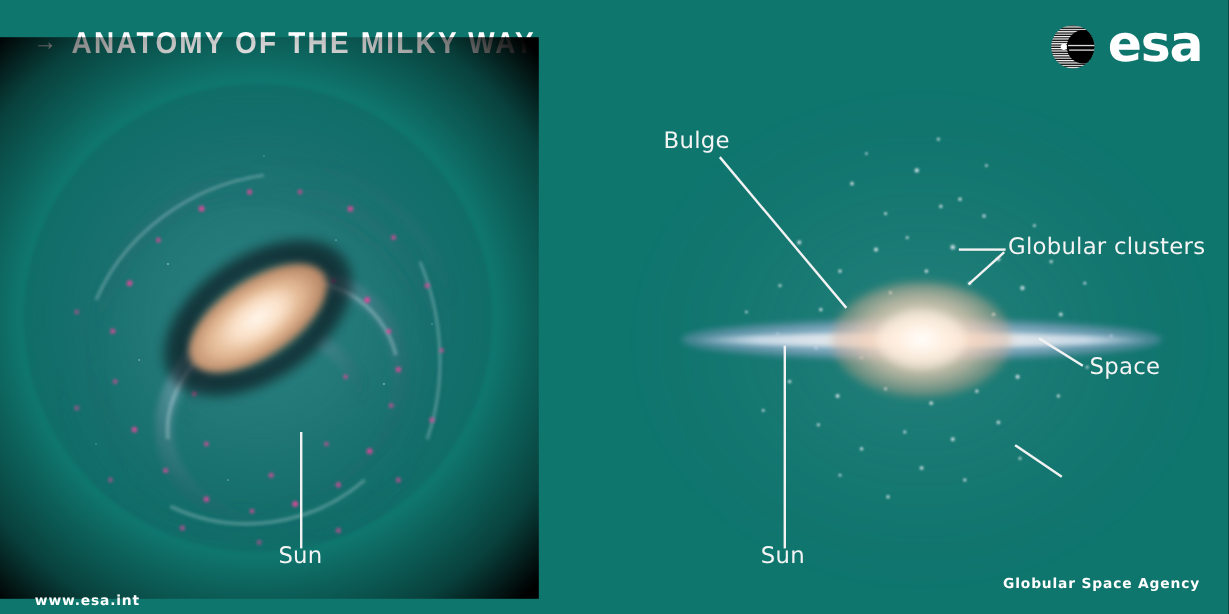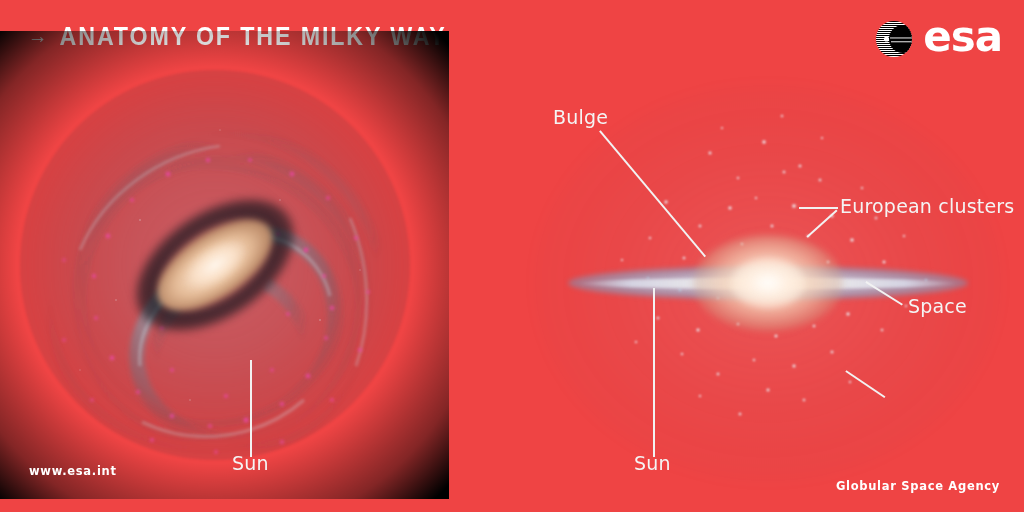--- a/index.html
+++ b/index.html
@@ -1,21 +1,21 @@
 <!DOCTYPE html>
 <html><head>
 <meta charset="utf-8">
 <style>
   * { margin:0; padding:0; box-sizing:border-box; }
   html,body { background:#000; }
   body {
     width:1024px; height:512px; position:relative; overflow:hidden;
     font-family:"Liberation Sans", sans-serif; background:#000; color:#fff;
   }
-  #page { position:absolute; inset:0; background:#ef4444; overflow:hidden; }
+  #page { position:absolute; inset:0; background:#0f766e; overflow:hidden; }
 
   
   .header-title {
     position:absolute; left:28px; top:22px;
     font-family:"Liberation Sans", sans-serif;
     font-weight:700; font-size:25px; letter-spacing:2.0px;
     color:#ffffff; white-space:nowrap;
     transform:scaleX(0.93); transform-origin:left center;
     display:flex; align-items:center; gap:11px;
   }
@@ -120,21 +120,21 @@
   
   .lead { position:absolute; background:#f2f2f2; transform-origin:0 50%; height:1.6px; }
   .lead-v { position:absolute; background:#f2f2f2; width:1.6px; }
   .anno {
     position:absolute; color:#f4f4f4; font-size:19px; font-weight:400;
     font-family:"DejaVu Sans", sans-serif; white-space:nowrap; letter-spacing:0.2px;
   }
 
   
   .footer-left {
-    position:absolute; left:29px; bottom:34px; color:#fff;
+    position:absolute; left:29px; bottom:5px; color:#fff;
     font-size:11.5px; font-weight:700; letter-spacing:0.7px;
     font-family:"DejaVu Sans", sans-serif;
     margin-top:13px;
   }
   .footer-right {
     position:absolute; right:24px; bottom:19px; color:#fff;
     font-size:11.5px; font-weight:700; letter-spacing:0.7px;
     font-family:"DejaVu Sans", sans-serif;
   }
 </style>
@@ -353,21 +353,21 @@
       <div class="ge-bulge"></div>
       <div class="ge-bulge-core"></div>
     </div>
   </div>
 
   <div class="lead" style="left:600px; top:130px; width:164px; transform:rotate(50deg);"></div>
   <div class="anno" style="left:553px; top:106px;">Bulge</div>
 
   <div class="lead" style="left:799px; top:207px; width:39px;"></div>
   <div class="lead" style="left:807px; top:236px; width:40px; transform:rotate(-42deg);"></div>
-  <div class="anno" style="left:840px; top:195px;">European clusters</div>
+  <div class="anno" style="left:840px; top:195px;">Globular clusters</div>
 
   <div class="lead" style="left:866px; top:281px; width:43px; transform:rotate(32deg);"></div>
   <div class="anno" style="left:908px; top:295px;">Space</div>
 
   <div class="lead" style="left:846px; top:370px; width:47px; transform:rotate(34deg);"></div>
 
   <div class="lead-v" style="left:653px; top:288px; height:169px;"></div>
   <div class="anno" style="left:634px; top:452px;">Sun</div>
 
   <div class="footer-left">www.esa.int</div>

